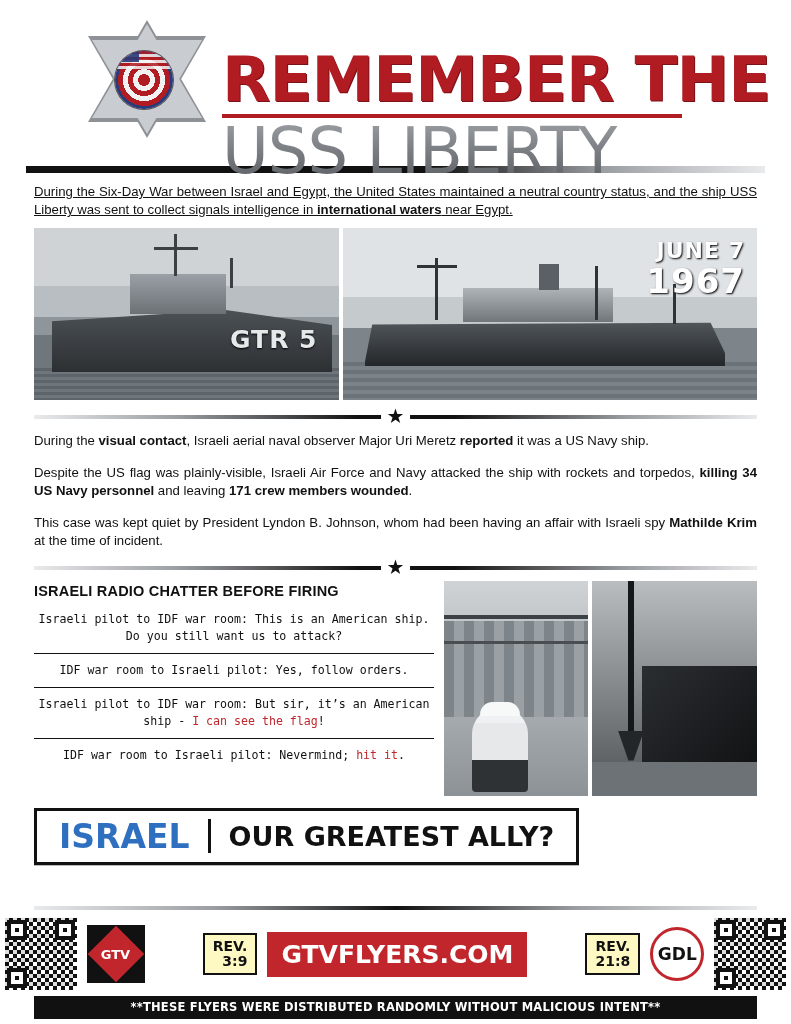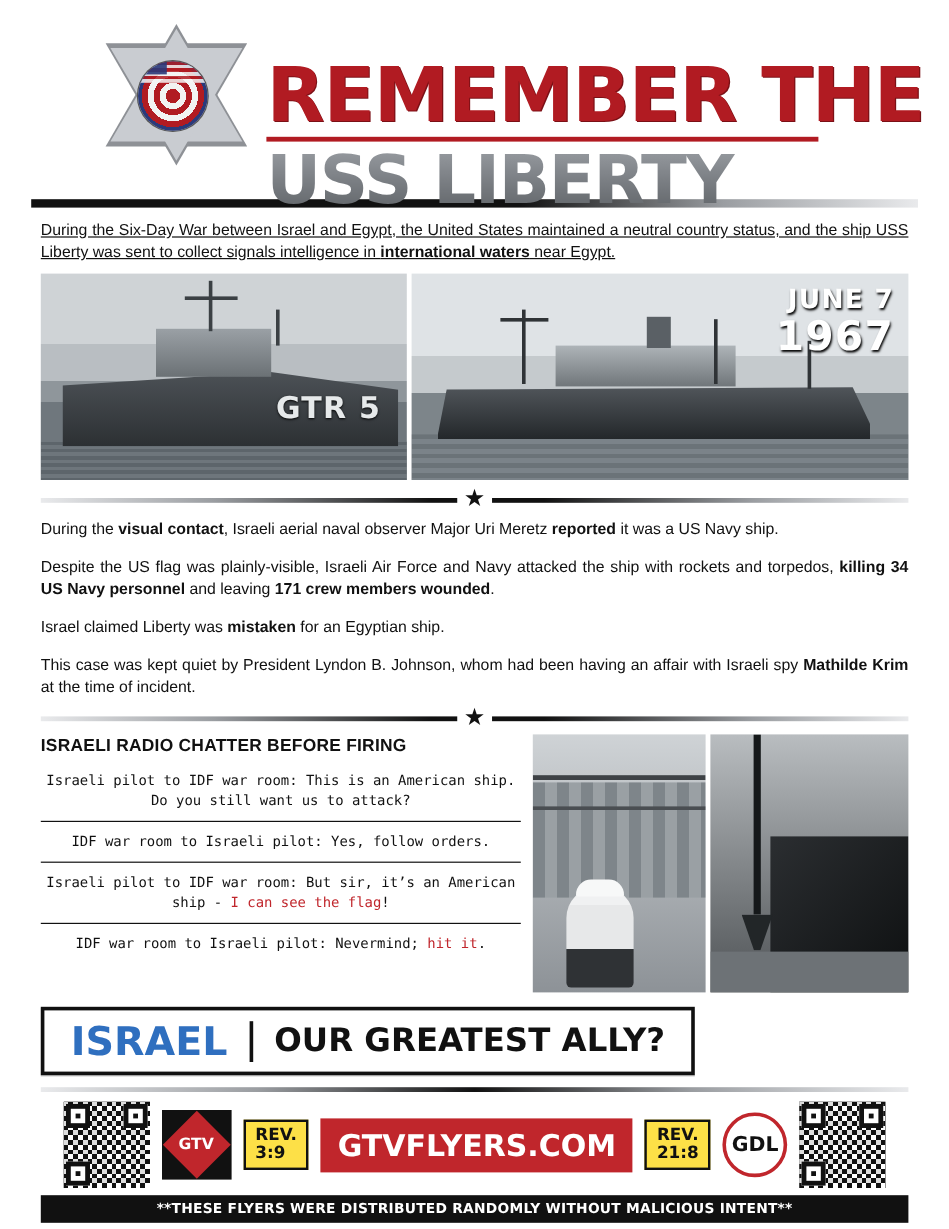--- a/index.html
+++ b/index.html
@@ -55,21 +55,21 @@
     font-weight:bold; font-size:63px; line-height:60px;
     color:#b11b22; letter-spacing:-1px;
     -webkit-text-stroke:0;
     text-shadow:1px 1px 0 #7b1016;
     white-space:nowrap;
     margin-top:32px;
   }
   .title-rule { height:4px; background:#b11b22; margin:4px 0 2px 0; width:460px; }
   .title2 {
     font-family:"DejaVu Sans", sans-serif;
-    font-weight:bold; font-size:56px; line-height:62px;
+    font-weight:normal; font-size:64px; line-height:62px;
     letter-spacing:-1px;
     color:#6e7277;
     background:linear-gradient(#9b9fa4 0%, #7d8186 45%, #5c6064 100%);
     -webkit-background-clip:text; background-clip:text;
     -webkit-text-fill-color:transparent;
     white-space:nowrap;
     position:relative;
   }
 
   .grad-rule { height:7px; margin:6px 26px 0 26px;
@@ -231,23 +231,24 @@
   }
   .gtv-badge .dia {
     width:40px; height:40px; background:#c0262c; transform:rotate(45deg);
     display:flex; align-items:center; justify-content:center;
   }
   .gtv-badge .dia span {
     transform:rotate(-45deg); color:#fff; font-weight:bold; font-size:13px;
     font-family:"DejaVu Sans", sans-serif;
   }
   .rev {
-    border:2px solid #111; padding:4px 8px; text-align:left; line-height:15px;
+    border:2px solid #111; padding:4px 8px; text-align:right; line-height:15px;
     font-family:"DejaVu Sans", sans-serif; font-weight:bold; font-size:14px; flex:0 0 auto;
-    background:#fde047;
+    background:#fef9c3;
+    margin-left:48px;
   }
   .urlbox {
     background:#c0262c; color:#fff; font-family:"DejaVu Sans", sans-serif; font-weight:bold;
     font-size:25px; padding:8px 14px; letter-spacing:0px; flex:0 0 auto;
   }
   .gdl {
     width:54px; height:54px; border:3px solid #c0262c; border-radius:50%;
     display:flex; align-items:center; justify-content:center; flex:0 0 auto;
     font-family:"DejaVu Sans", sans-serif; font-weight:bold; font-size:17px; color:#111;
   }
@@ -315,21 +316,20 @@
   </div>
 
   <div class="star-div">
     <div class="ln"></div>
     <div class="st">★</div>
   </div>
 
   <div class="body-text">
     <p><span>During the </span><b>visual contact</b><span>, Israeli aerial naval observer Major Uri Meretz </span><b>reported</b><span> it was a US Navy ship.</span></p>
     <p><span>Despite the US flag was plainly-visible, Israeli Air Force and Navy attacked the ship with rockets and torpedos, </span><b>killing 34 US Navy personnel</b><span> and leaving </span><b>171 crew members wounded</b><span>.</span></p>
-    <p><span>Israel claimed Liberty was </span><b>mistaken</b><span> for an Egyptian ship.</span></p>
     <p><span>This case was kept quiet by President Lyndon B. Johnson, whom had been having an affair with Israeli spy </span><b>Mathilde Krim</b><span> at the time of incident.</span></p>
   </div>
 
   <div class="star-div">
     <div class="ln"></div>
     <div class="st">★</div>
   </div>
 
   <div class="chatter-wrap">
     <div class="chatter">

